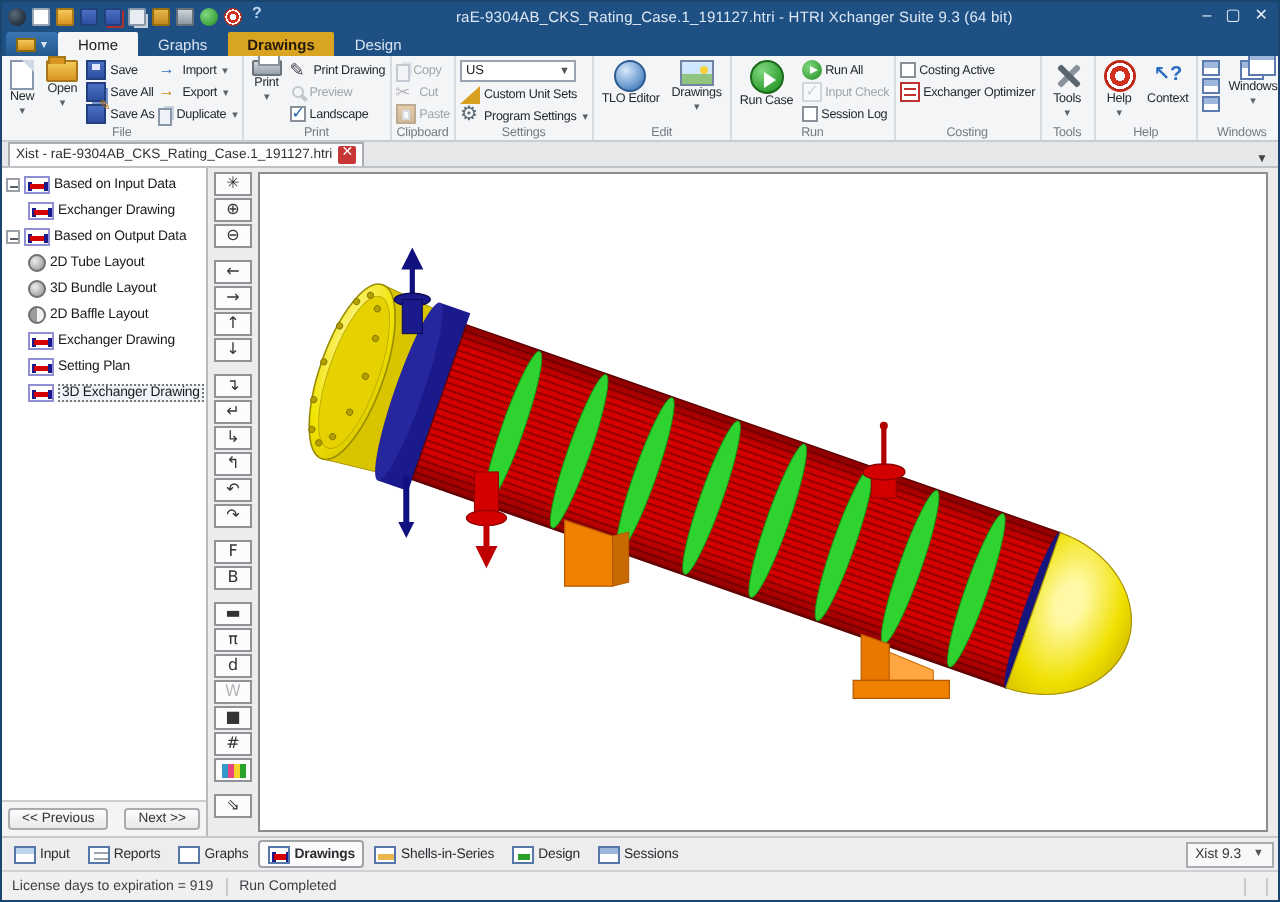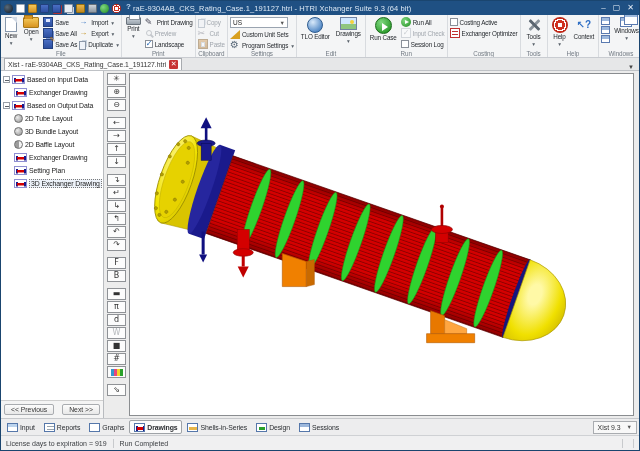--- a/index.html
+++ b/index.html
@@ -22,21 +22,21 @@
   .q-folder{background:linear-gradient(#f4c95a,#d89420);border:1px solid #a87818;}
   .q-disk{background:linear-gradient(#4a6fc4,#2d4fa0);border:1px solid #23407e;}
   .q-disk2{background:linear-gradient(#4a6fc4,#2d4fa0);border:1px solid #23407e;box-shadow:1px 1px 0 #b03030;}
   .q-copy{background:#e8edf4;border:1px solid #8a97a8;box-shadow:2px 2px 0 -1px #c8d2de;}
   .q-import{background:linear-gradient(#e8b64a,#c08820);border:1px solid #96700f;}
   .q-print{background:linear-gradient(#cdd4da,#8d98a2);border:1px solid #66707a;}
   .q-run{border-radius:50%;background:radial-gradient(circle at 35% 35%,#7fd87f,#1f8a1f);}
   .q-help{border-radius:50%;background:radial-gradient(circle,#fff 0 1.5px,#d03020 1.5px 3px,#fff 3px 3.8px,#c02818 3.8px 4.6px);}
   .q-ctx{background:transparent;}
   .q-ctx::before{content:"?";position:absolute;left:2px;top:-2px;font-size:8px;font-weight:bold;color:#bcd6f2;}
-  .tb-title{flex:1;color:#dce8f5;font-size:7.5px;letter-spacing:.1px;white-space:nowrap;overflow:hidden;}
+  .tb-title{flex:1;text-align:center;color:#dce8f5;font-size:7.5px;letter-spacing:.1px;white-space:nowrap;overflow:hidden;}
   .winctl{display:flex;gap:7px;color:#e7eef7;font-size:8px;align-items:center;padding-right:2px;}
   .winctl span{cursor:default;line-height:10px;}
   
   .tabrow{height:13px;background:var(--c-titlebar);display:flex;align-items:flex-end;flex:none;}
   .appbtn{width:26px;height:12px;background:linear-gradient(#3a76b4,#24598c);display:flex;align-items:center;justify-content:center;gap:2px;margin-left:2px;border-radius:2px 2px 0 0;}
   .appbtn .fold{width:10px;height:7px;background:linear-gradient(#f4c95a,#d89420);border:1px solid #8a6a10;}
   .appbtn .car{color:#dbe7f3;font-size:6px;}
   .rtab{padding:1px 10px;font-size:7.5px;color:#d8e4f2;height:12px;line-height:11px;}
   .rtab.active{background:#f4f5f6;color:#1a1a1a;border-radius:1px 1px 0 0;}
   .rtab.gold{background:var(--c-accent_tab);color:#26190a;font-weight:bold;border-radius:1px 1px 0 0;}
@@ -171,20 +171,30 @@
       <span class="q q-ctx"></span>
     </div>
     <div class="tb-title">raE-9304AB_CKS_Rating_Case.1_191127.htri - HTRI Xchanger Suite 9.3 (64 bit)</div>
     <div class="winctl">
       <span>–</span>
       <span>▢</span>
       <span>✕</span>
     </div>
   </div>
 
+  <div class="tabrow">
+    <div class="appbtn">
+      <span class="fold"></span>
+        <span class="car">▾</span>
+    </div>
+    <div class="rtab active">Home</div>
+    <div class="rtab">Graphs</div>
+    <div class="rtab gold">Drawings</div>
+    <div class="rtab">Design</div>
+  </div>
 
   <div class="ribbon">
 
     <div class="rgroup">
       <div class="rbody">
         <div class="bigbtn">
           <span class="bi bi-page"></span>
           <span>New</span>
             <span class="crt"></span>
         </div>

